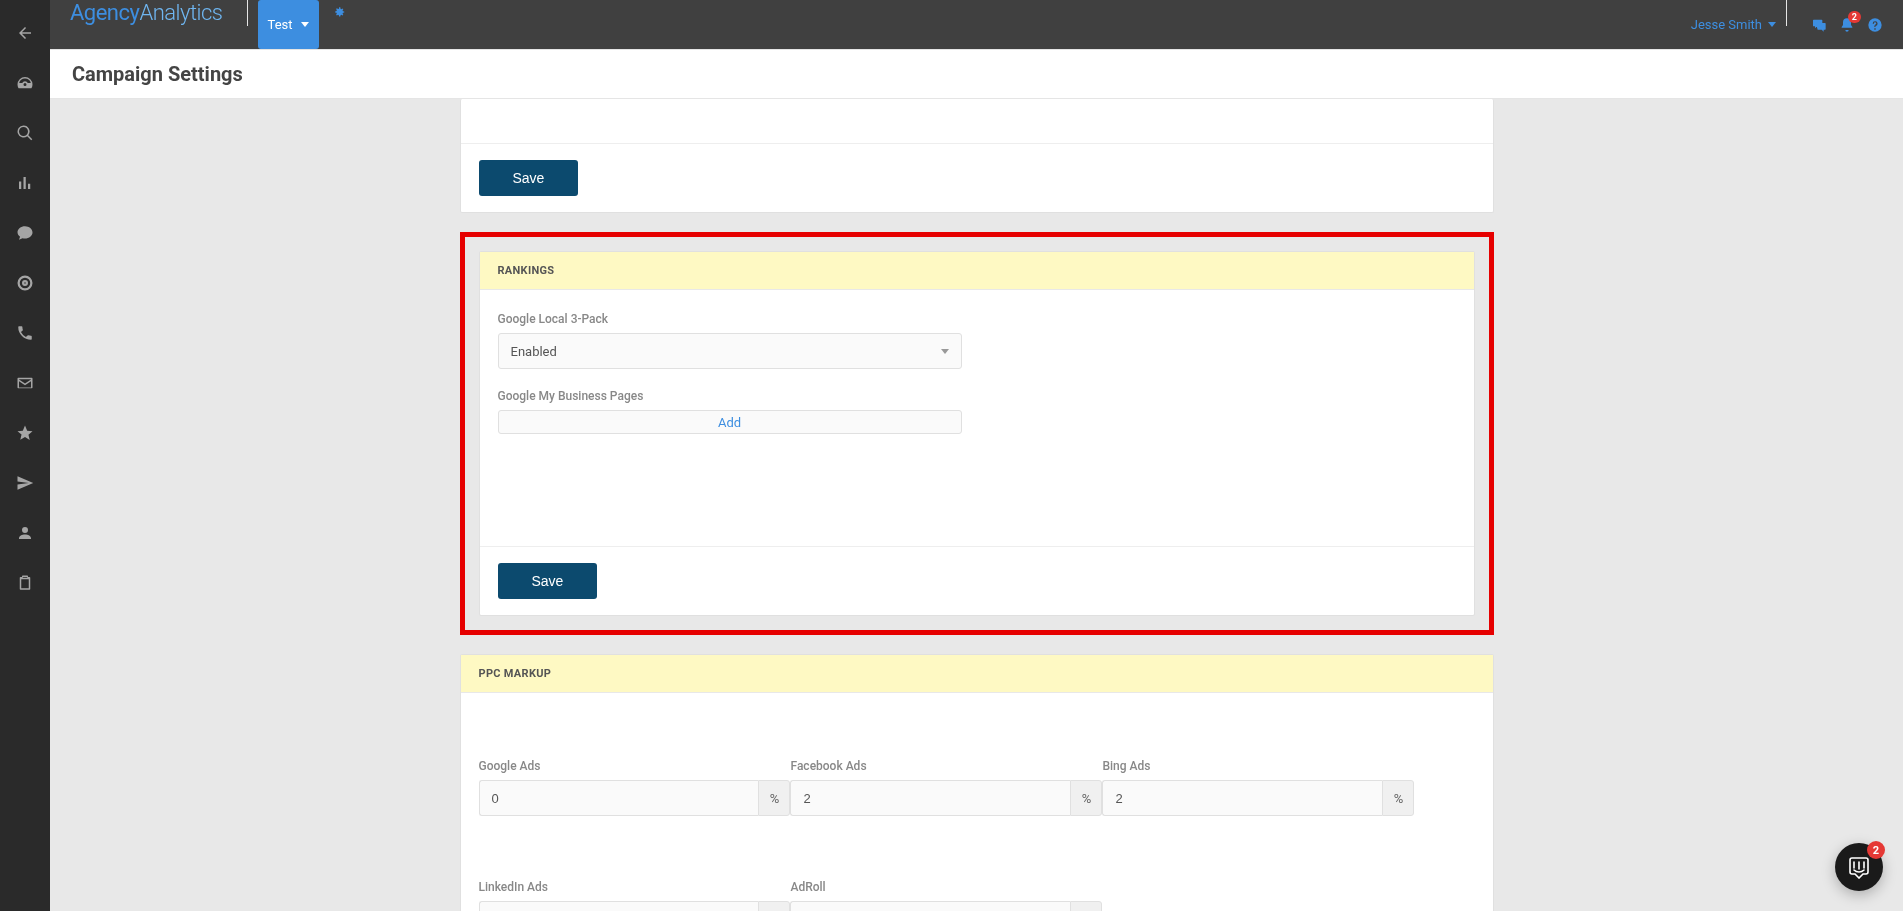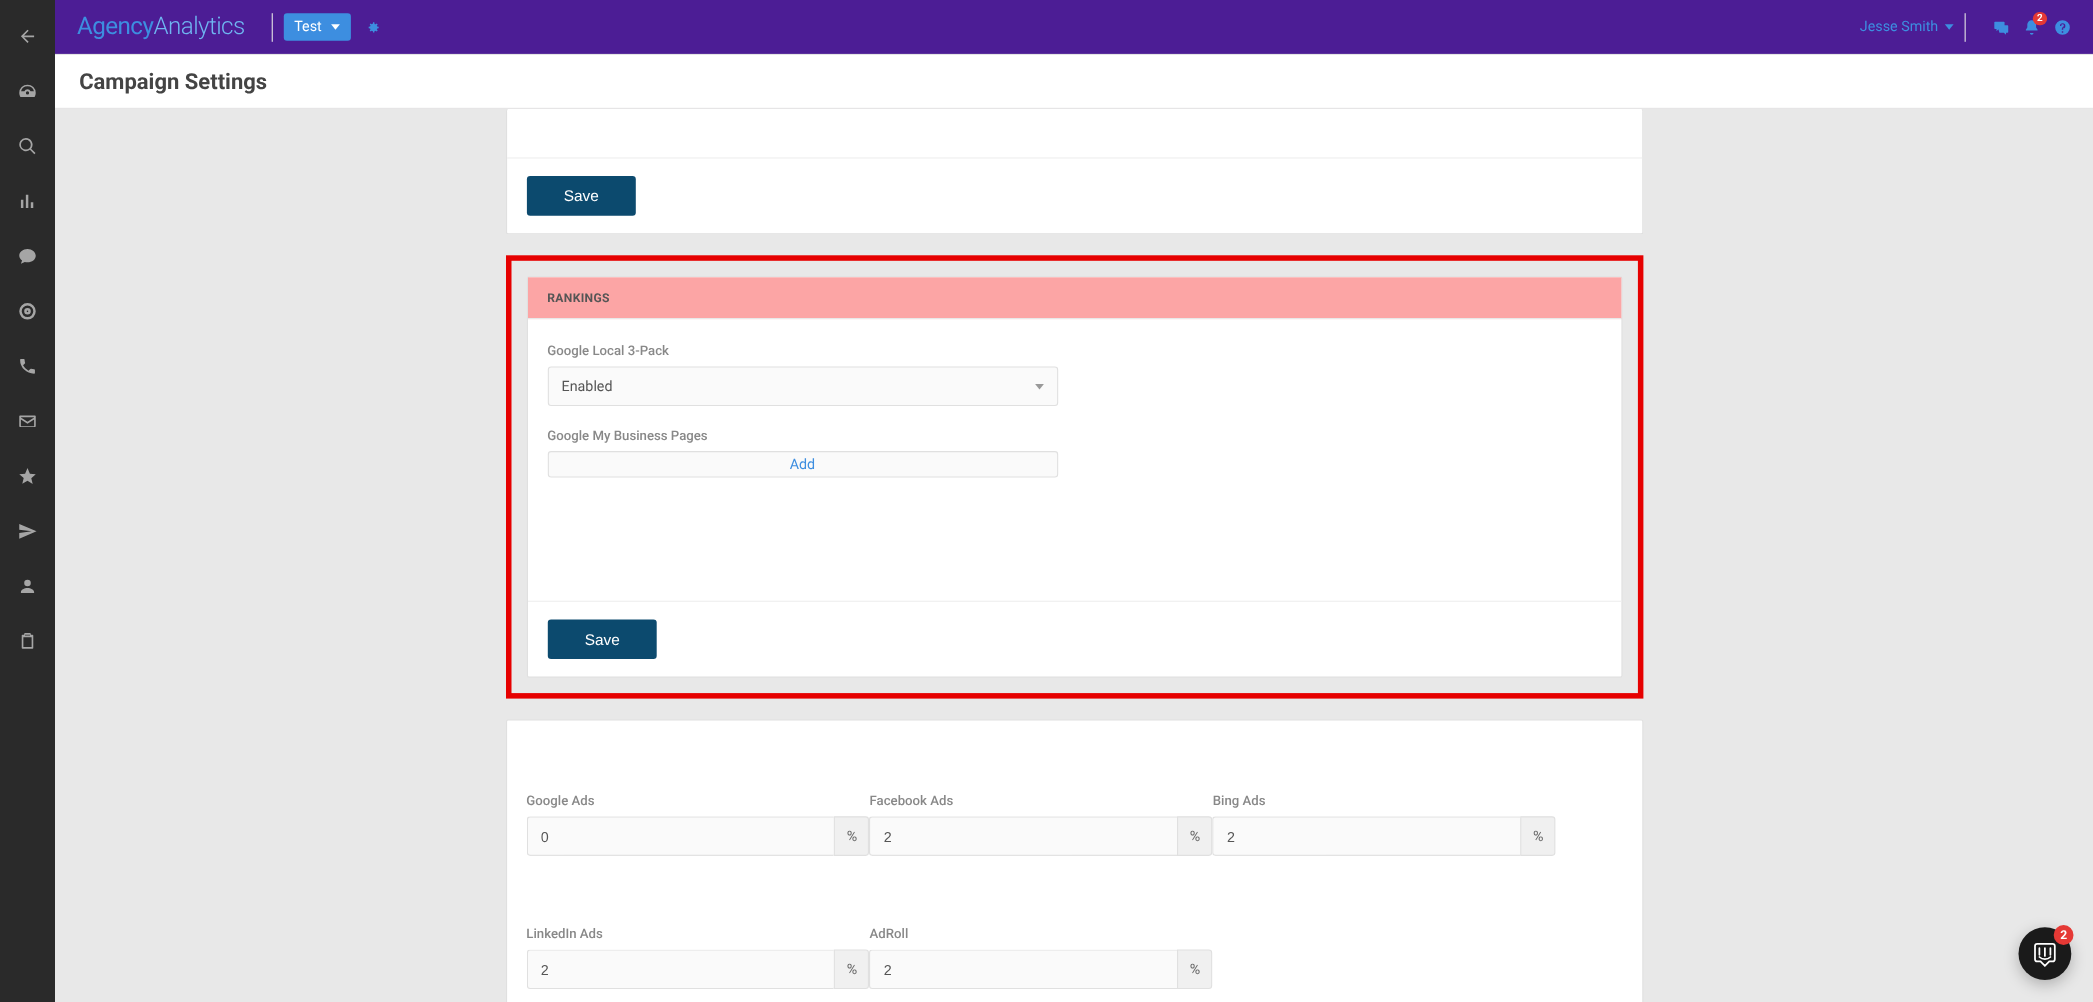--- a/index.html
+++ b/index.html
@@ -31,24 +31,23 @@
     text-decoration: none;
     cursor: pointer;
   }
   .sidebar svg { width: 18px; height: 18px; fill: currentColor; }
 
   
   .topbar {
     position: fixed;
     left: 50px; top: 0; right: 0;
     height: 50px;
-    background: #4c1d95;
+    background: #404040;
     border-bottom: 1px solid #e5e5e5;
     display: flex;
-    align-items: center;
     padding: 0 20px;
     z-index: 15;
   }
   .logo { font-size: 22px; font-weight: 400; letter-spacing: -0.5px; margin-right: 14px; }
   .logo .agency { color: #3d8ee0; font-weight: 400; }
   .logo .analytics { color: #6fb6f1; font-weight: 300; }
   .top-divider { width: 1px; height: 26px; background: #e5e5e5; margin: 0 10px; }
   .campaign-dd {
     background: #3d8ee0;
     color: #fff;
@@ -115,21 +114,21 @@
     margin: 0 auto;
   }
 
   .panel {
     background: #fff;
     border: 1px solid #e0e0e0;
     border-radius: 2px;
     margin-bottom: 19px;
   }
   .panel-heading {
-    background: #fca5a5;
+    background: #fef9c3;
     border-bottom: 1px solid #e8e8e8;
     padding: 12px 18px;
     font-size: 11px;
     letter-spacing: 0.3px;
     font-weight: 700;
     color: #555;
     text-transform: uppercase;
   }
   .panel-body {
     padding: 22px 18px;
@@ -417,20 +416,21 @@
           </div>
           <div style="height:70px;"></div>
         </div>
         <div class="panel-footer">
           <button class="btn-primary">Save</button>
         </div>
       </section>
     </div>
 
     <section class="panel">
+      <div class="panel-heading">PPC Markup</div>
       <div class="panel-body">
         <div class="form-row">
           <div class="form-group third">
             <label class="form-label">Google Ads</label>
             <div class="input-group">
               <input class="form-input" value="0" style="">
               <span class="addon">%</span>
             </div>
           </div>
           <div class="form-group third">

